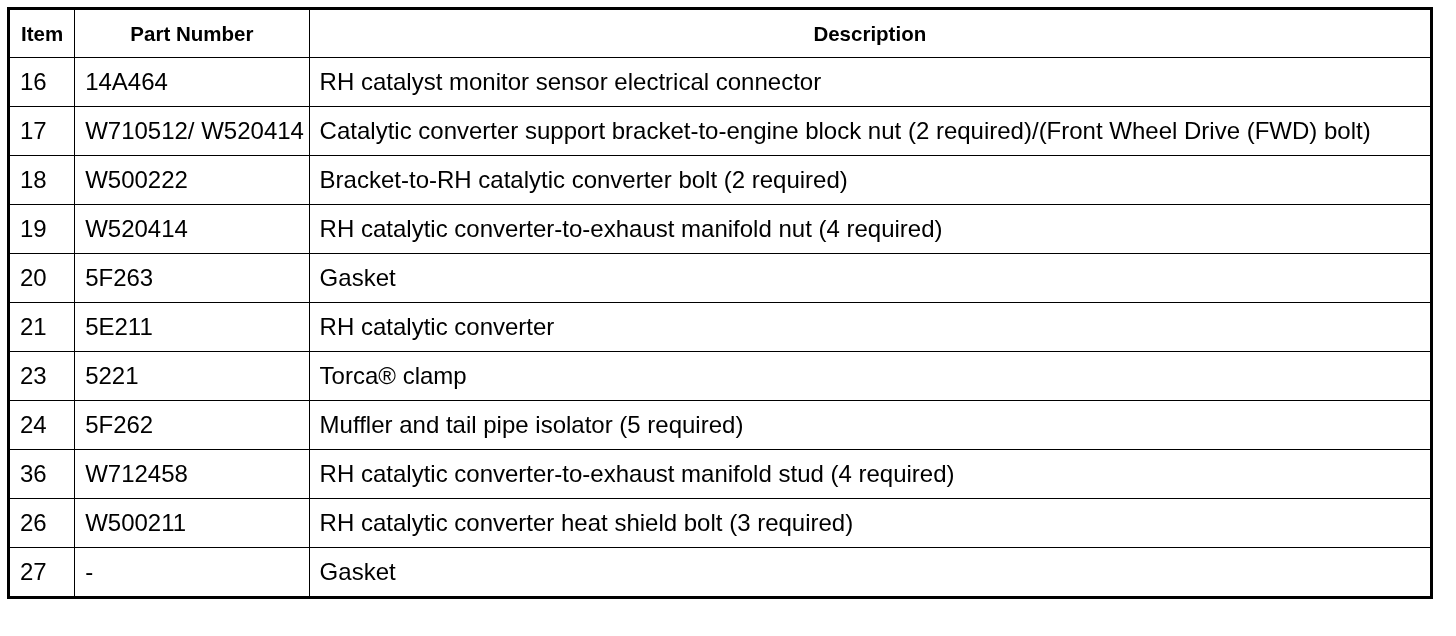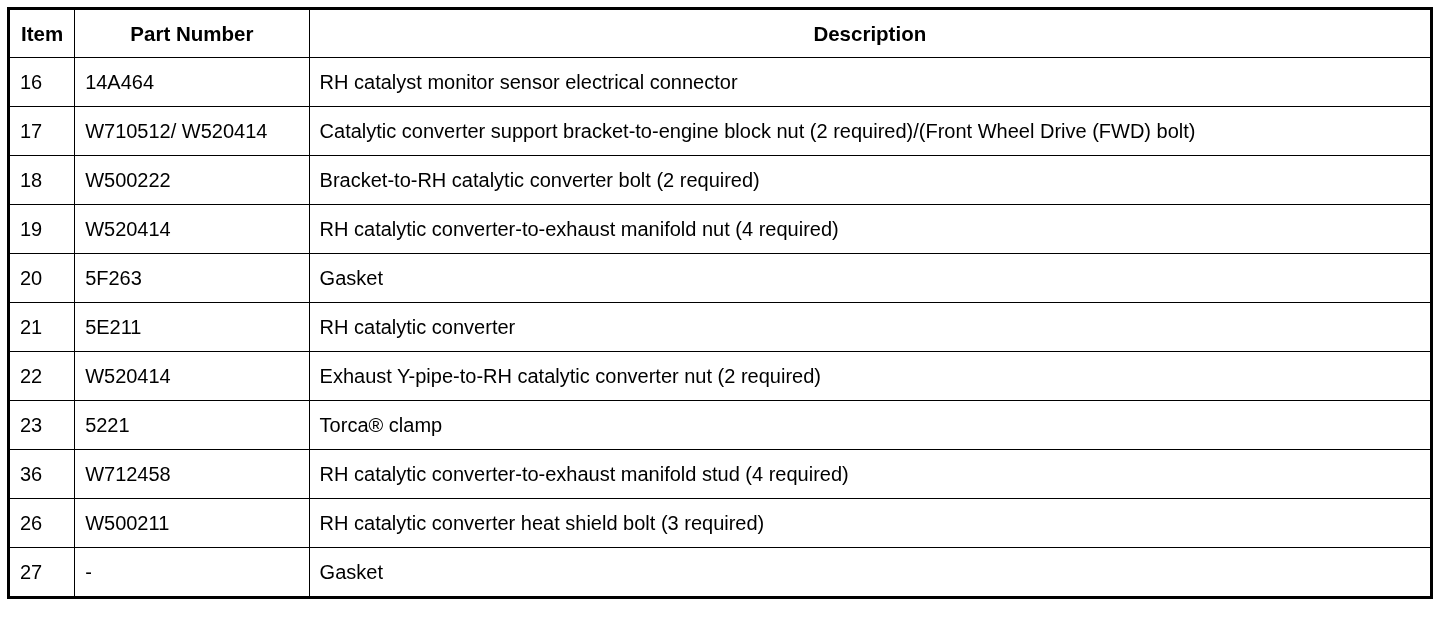--- a/index.html
+++ b/index.html
@@ -36,21 +36,21 @@
   .parts-table col.col-item   { width: 66px; }
   .parts-table col.col-part   { width: 234px; }
   .parts-table col.col-desc   { width: 1120px; }
 
   .parts-table th,
   .parts-table td {
     border: 1.5px solid #000000;
     height: 48px;
     padding: 0 0 0 0;
     vertical-align: middle;
-    font-size: 20px;
+    font-size: 24px;
     line-height: 1.15;
     font-weight: normal;
     color: #000000;
     white-space: nowrap;
     overflow: hidden;
   }
 
   .parts-table thead th {
     font-weight: bold;
     text-align: center;
@@ -118,28 +118,28 @@
         <td class="cell-item">20</td>
         <td class="cell-part">5F263</td>
         <td class="cell-desc">Gasket</td>
       </tr>
       <tr>
         <td class="cell-item">21</td>
         <td class="cell-part">5E211</td>
         <td class="cell-desc">RH catalytic converter</td>
       </tr>
       <tr>
-        <td class="cell-item">22</td>
-        <td class="cell-part">W520414</td>
-        <td class="cell-desc">Exhaust Y-pipe-to-RH catalytic converter nut (2 required)</td>
-      </tr>
-      <tr>
         <td class="cell-item">23</td>
         <td class="cell-part">5221</td>
         <td class="cell-desc">Torca® clamp</td>
+      </tr>
+      <tr>
+        <td class="cell-item">24</td>
+        <td class="cell-part">5F262</td>
+        <td class="cell-desc">Muffler and tail pipe isolator (5 required)</td>
       </tr>
       <tr>
         <td class="cell-item">36</td>
         <td class="cell-part">W712458</td>
         <td class="cell-desc">RH catalytic converter-to-exhaust manifold stud (4 required)</td>
       </tr>
       <tr>
         <td class="cell-item">26</td>
         <td class="cell-part">W500211</td>
         <td class="cell-desc">RH catalytic converter heat shield bolt (3 required)</td>

